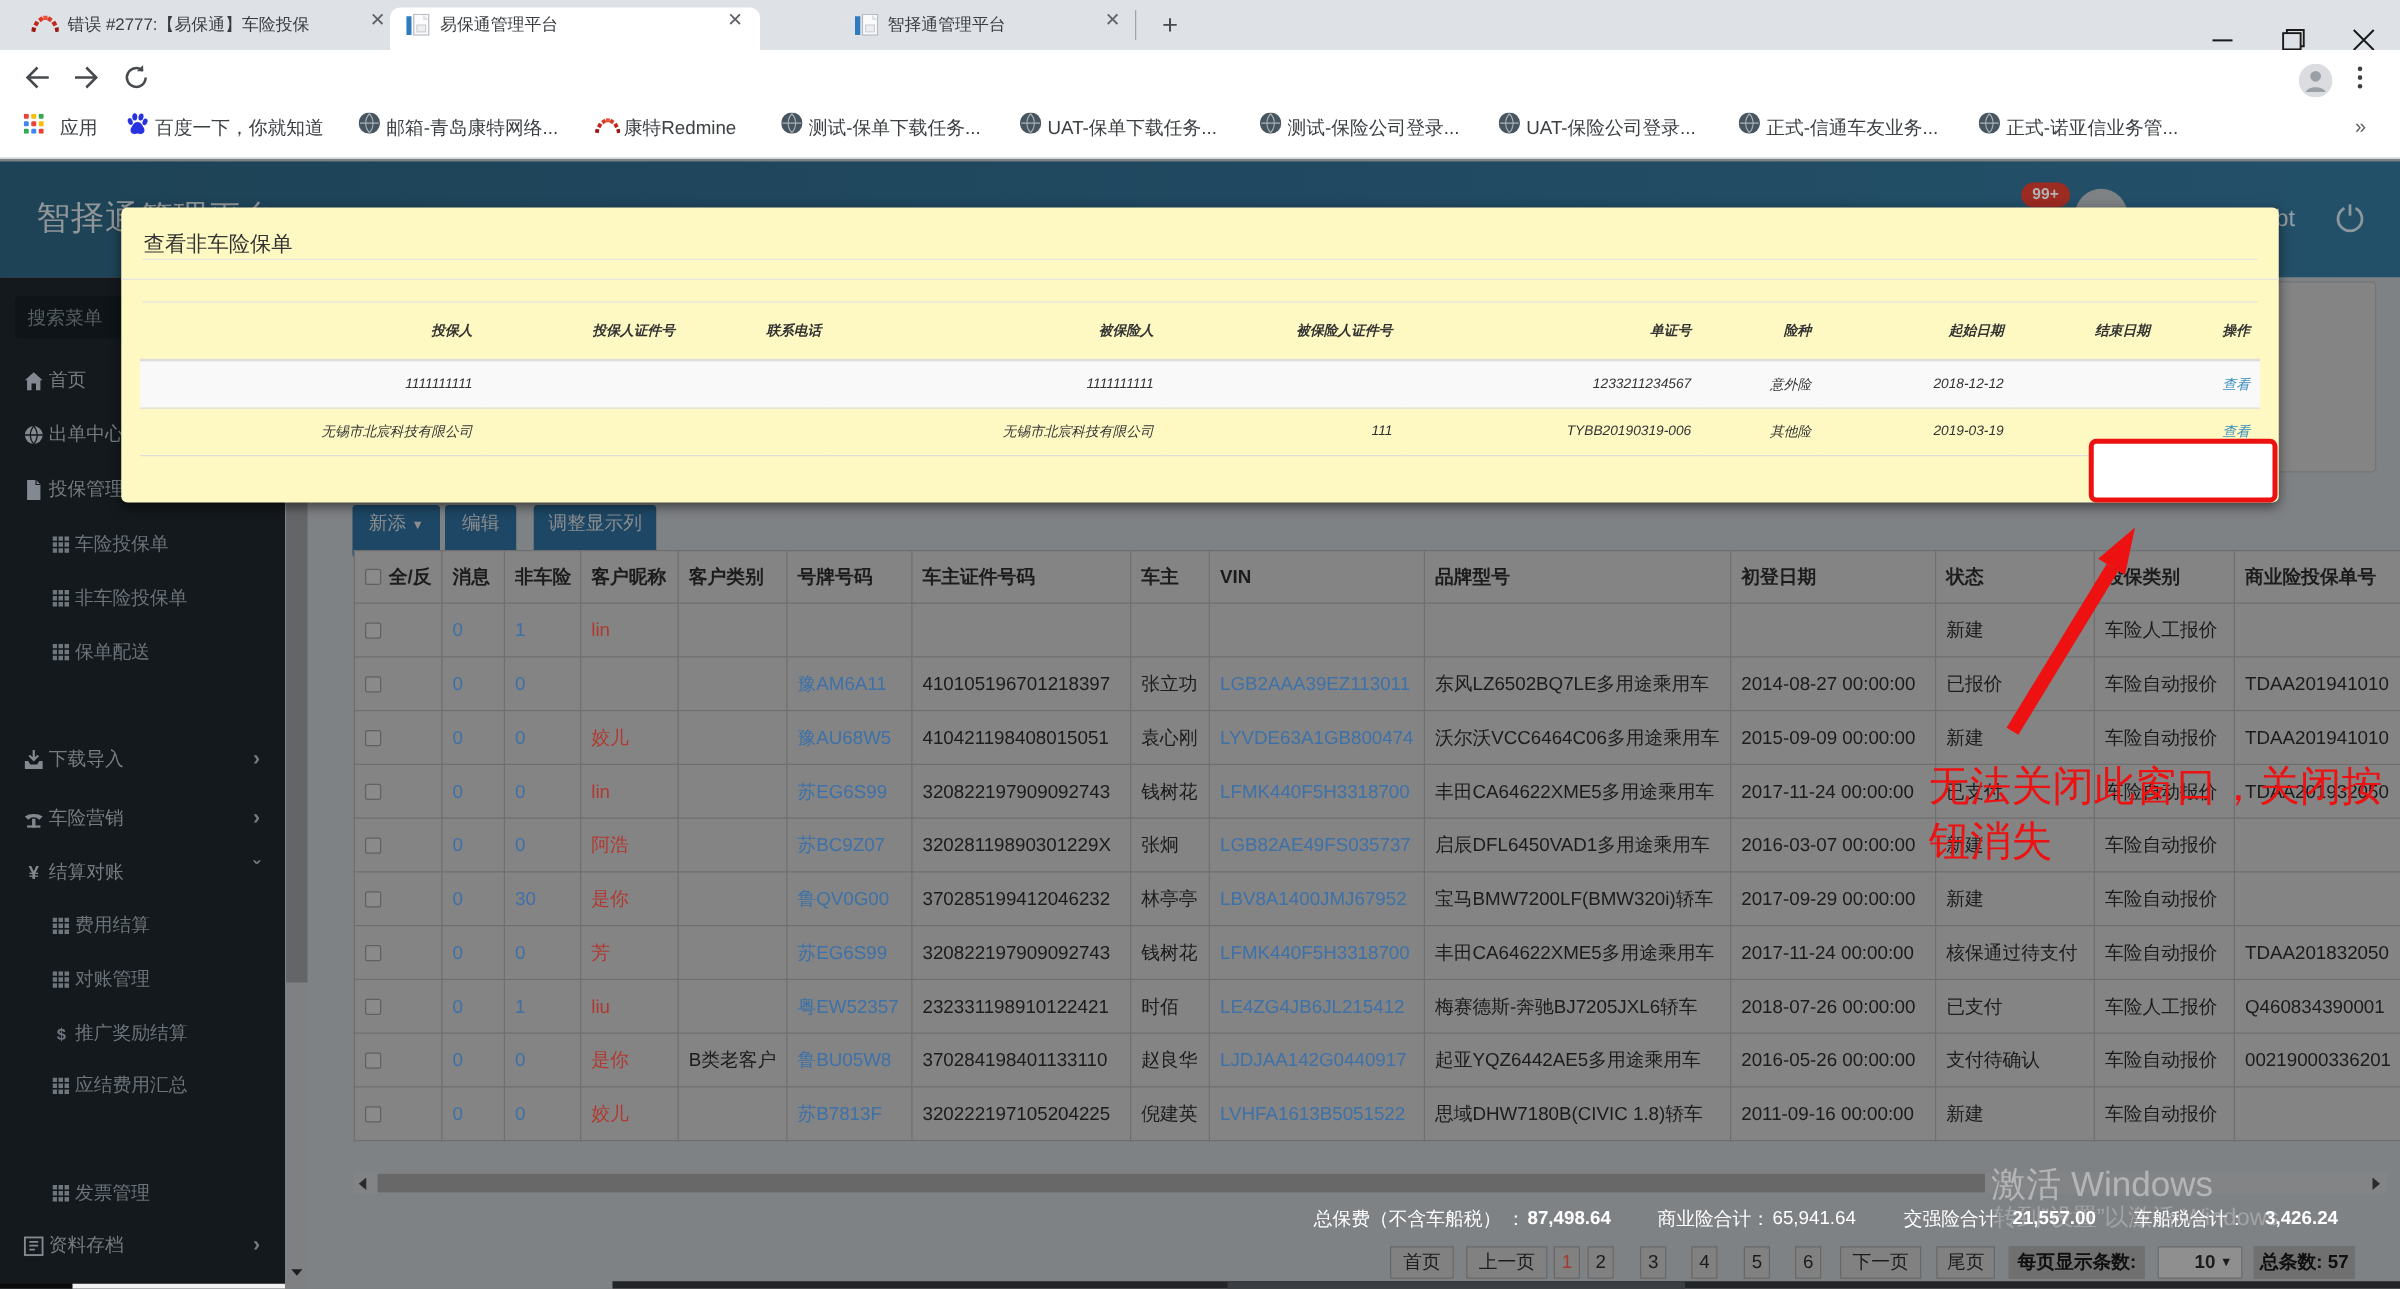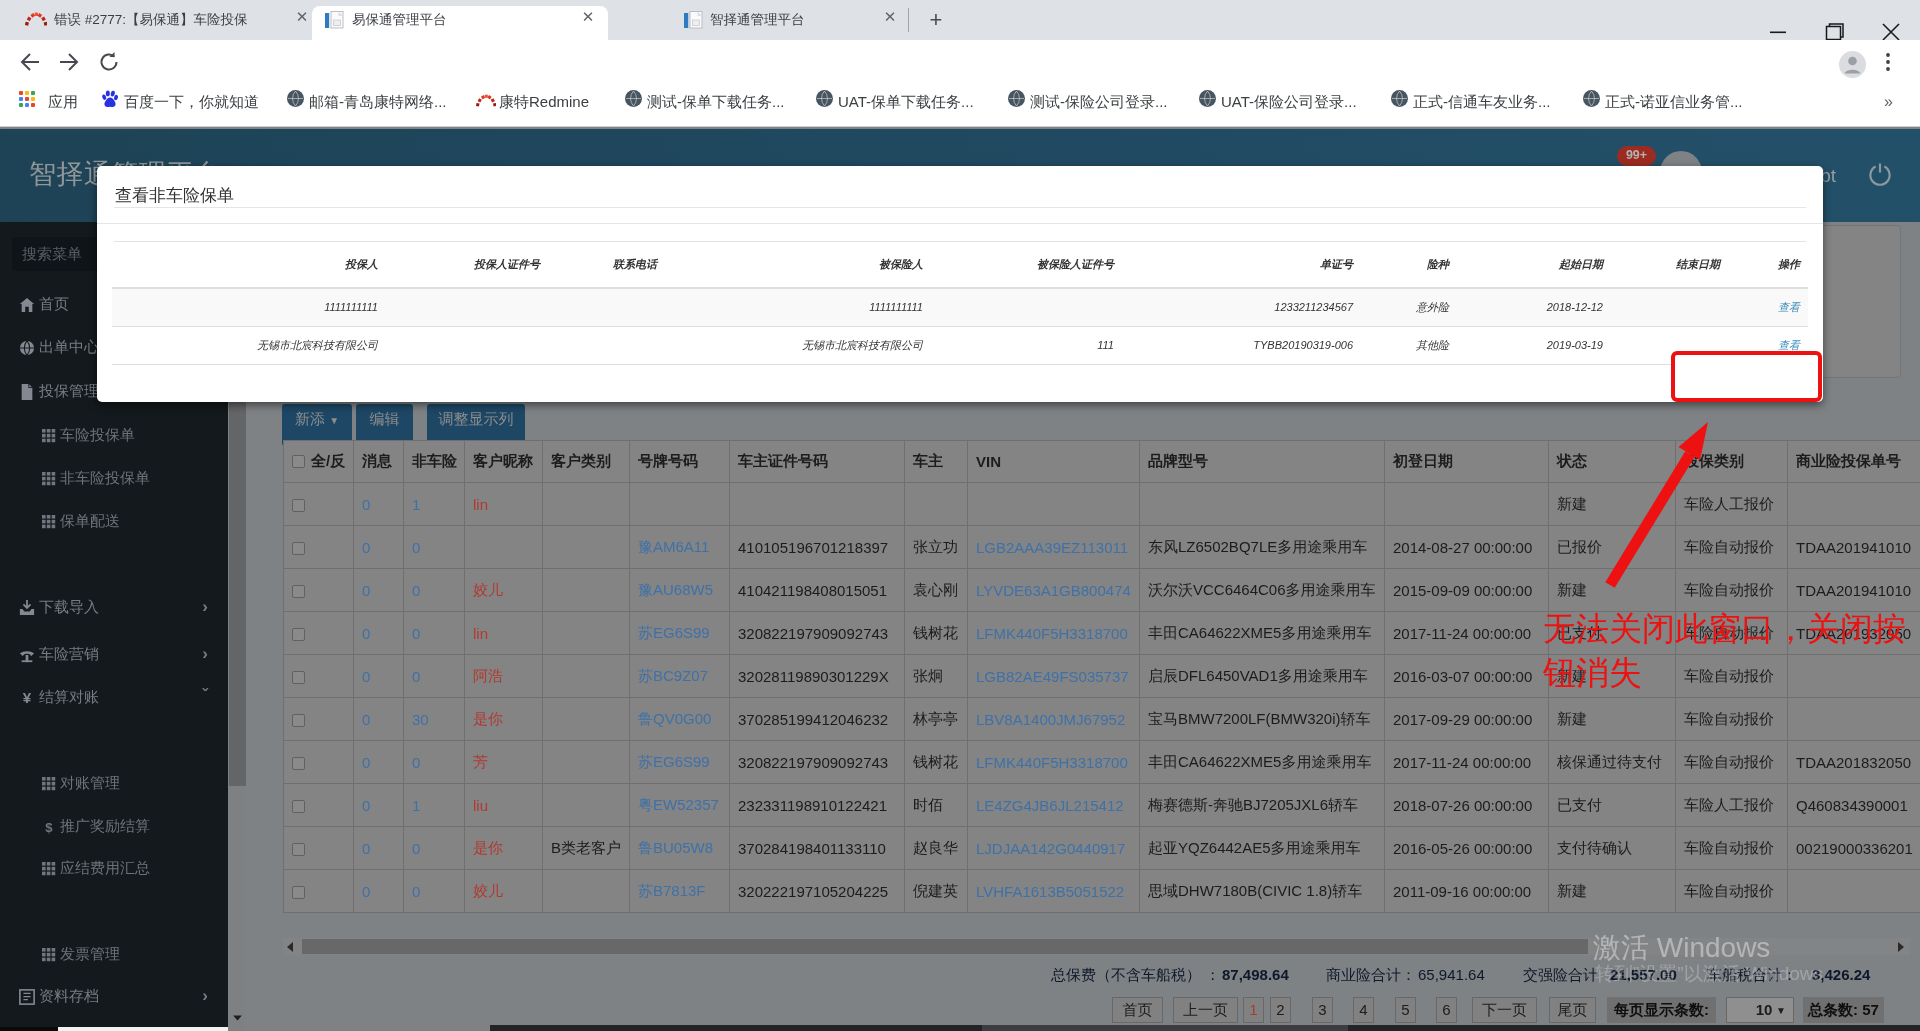--- a/index.html
+++ b/index.html
@@ -32,27 +32,27 @@
 
 #maintable { position:absolute; left:42px; top:218px; width:1655px; border-collapse:collapse; table-layout:fixed; background:#848484; }
 .cb { display:inline-block; width:13px; height:13px; background:#8a8a8a; border:1px solid #616161; border-radius:2px; vertical-align:-2px; margin-right:6px; }
 #maintable td, #maintable th { border:1px solid #6f6f6f; font-size:15px; color:#1c1c1c; padding:0 8px; height:43px; overflow:hidden; white-space:nowrap; text-align:left; font-weight:normal; }
 #maintable th { font-weight:bold; height:42px; }
 #maintable td.bl, .bl { color:#3e71a8; }
 #maintable td.rd, .rd { color:#b03a31; }
 .btn { position:absolute; background:#1d4765; color:#8e8e8e; font-size:15px; text-align:center; border-radius:3px; line-height:30px; height:42px; }
 .pgbtn { position:absolute; top:0; height:26px; line-height:24px; background:#818181; border:1px solid #686868; color:#1c1c1c; font-size:15px; text-align:center; }
 
-#modal { position:absolute; left:97px; top:166px; width:1726px; height:236px; background:#ffffff; border-radius:5px; box-shadow:0 3px 9px rgba(0,0,0,.5); z-index:20; }
+#modal { position:absolute; left:97px; top:166px; width:1726px; height:236px; background:#fef9c3; border-radius:5px; box-shadow:0 3px 9px rgba(0,0,0,.5); z-index:20; }
 #mtable { position:absolute; left:15px; top:76px; width:1696px; border-collapse:collapse; }
 #mtable th, #mtable td { font-size:11px; color:#333; text-align:right; padding:0 8px; white-space:nowrap;font-style:italic; }
 #mtable th { height:46px; border-bottom:2px solid #ddd; }
 #mtable td { height:38px; border-bottom:1px solid #ddd; }
 #mtable td.mlink { color:#3c8dbc; }
-.sumt { top:744px; font-size:15px; color:#0f172a; white-space:nowrap; }
+.sumt { top:744px; font-size:15px; color:#ffffff; white-space:nowrap; }
 </style>
 </head>
 <body>
 <div id="tabstrip">
 
   <svg class="abs" style="left:25px;top:12px" width="22" height="14" viewBox="0 0 22 14">
       <g>
         <rect x="0.2" y="10" width="3.4" height="3.4" fill="#9d1a10" transform="rotate(12 1.9 11.7)"></rect>
         <rect x="2.4" y="5.2" width="3.4" height="3.4" fill="#c0261a" transform="rotate(30 4.1 6.9)"></rect>
         <rect x="6.1" y="1.7" width="3.4" height="3.4" fill="#d93a24" transform="rotate(55 7.8 3.4)"></rect>
@@ -298,20 +298,36 @@
         </svg>
       <span class="tx">车险营销</span>
         <span class="chev">›</span>
       </div>
     <div class="mi" style="top:454px">
       <svg class="ic" viewBox="0 0 18 18">
           <text x="9" y="15" text-anchor="middle" font-size="17" font-weight="bold" fill="#828990">¥</text>
         </svg>
       <span class="tx">结算对账</span>
         <span class="chev" style="top:10px">ˇ</span>
+      </div>
+    <div class="mi mi2" style="top:497px">
+      <svg class="ic" viewBox="0 0 18 18">
+          <g fill="#6e767e">
+            <rect x="0" y="0" width="4.6" height="4.6"></rect>
+            <rect x="6.2" y="0" width="4.6" height="4.6"></rect>
+            <rect x="12.4" y="0" width="4.6" height="4.6"></rect>
+            <rect x="0" y="6.2" width="4.6" height="4.6"></rect>
+            <rect x="6.2" y="6.2" width="4.6" height="4.6"></rect>
+            <rect x="12.4" y="6.2" width="4.6" height="4.6"></rect>
+            <rect x="0" y="12.4" width="4.6" height="4.6"></rect>
+            <rect x="6.2" y="12.4" width="4.6" height="4.6"></rect>
+            <rect x="12.4" y="12.4" width="4.6" height="4.6"></rect>
+          </g>
+        </svg>
+      <span class="tx">费用结算</span>
       </div>
     <div class="mi mi2" style="top:540px">
       <svg class="ic" viewBox="0 0 18 18">
           <g fill="#6e767e">
             <rect x="0" y="0" width="4.6" height="4.6"></rect>
             <rect x="6.2" y="0" width="4.6" height="4.6"></rect>
             <rect x="12.4" y="0" width="4.6" height="4.6"></rect>
             <rect x="0" y="6.2" width="4.6" height="4.6"></rect>
             <rect x="6.2" y="6.2" width="4.6" height="4.6"></rect>
             <rect x="12.4" y="6.2" width="4.6" height="4.6"></rect>

